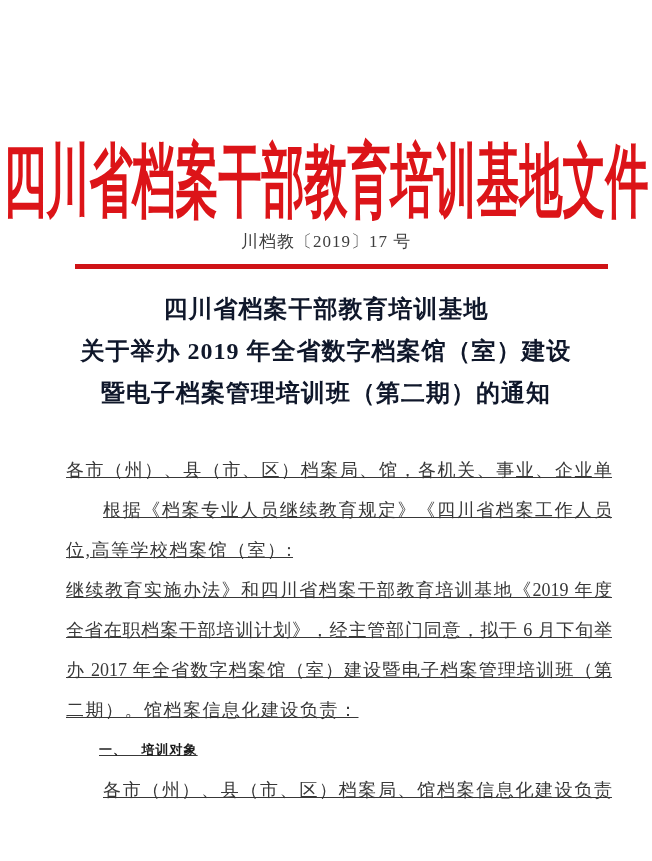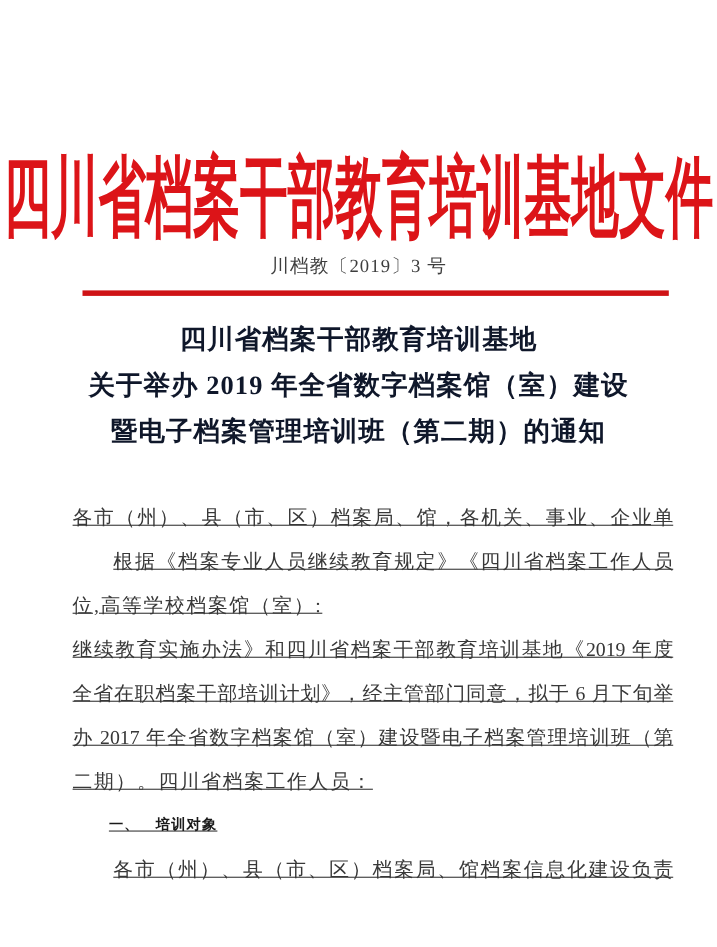--- a/index.html
+++ b/index.html
@@ -110,35 +110,35 @@
 </style>
 </head>
 <body>
 
 <div class="page">
 
   <div class="banner">
     <span class="banner-text">四川省档案干部教育培训基地文件</span>
   </div>
 
-  <div class="doc-number">川档教〔2019〕3 号</div>
+  <div class="doc-number">川档教〔2019〕17 号</div>
 
   <div class="divider"></div>
 
   <div class="doc-title">
     <div class="doc-title-line">四川省档案干部教育培训基地</div>
     <div class="doc-title-line">关于举办 2019 年全省数字档案馆（室）建设</div>
     <div class="doc-title-line">暨电子档案管理培训班（第二期）的通知</div>
   </div>
 
   <div class="body-block">
     <div class="line fill">各市（州）、县（市、区）档案局、馆，各机关、事业、企业单</div>
     <div class="line fill indent">根据《档案专业人员继续教育规定》《四川省档案工作人员</div>
     <div class="line end">位,高等学校档案馆（室）:</div>
     <div class="line fill">继续教育实施办法》和四川省档案干部教育培训基地《2019 年度</div>
     <div class="line fill">全省在职档案干部培训计划》，经主管部门同意，拟于 6 月下旬举</div>
     <div class="line fill">办 2017 年全省数字档案馆（室）建设暨电子档案管理培训班（第</div>
-    <div class="line end">二期）。四川省档案工作人员：</div>
+    <div class="line end">二期）。馆档案信息化建设负责：</div>
     <div class="line heading">一、 培训对象</div>
     <div class="line fill indent">各市（州）、县（市、区）档案局、馆档案信息化建设负责</div>
   </div>
 
 </div>
 
 </body></html>

